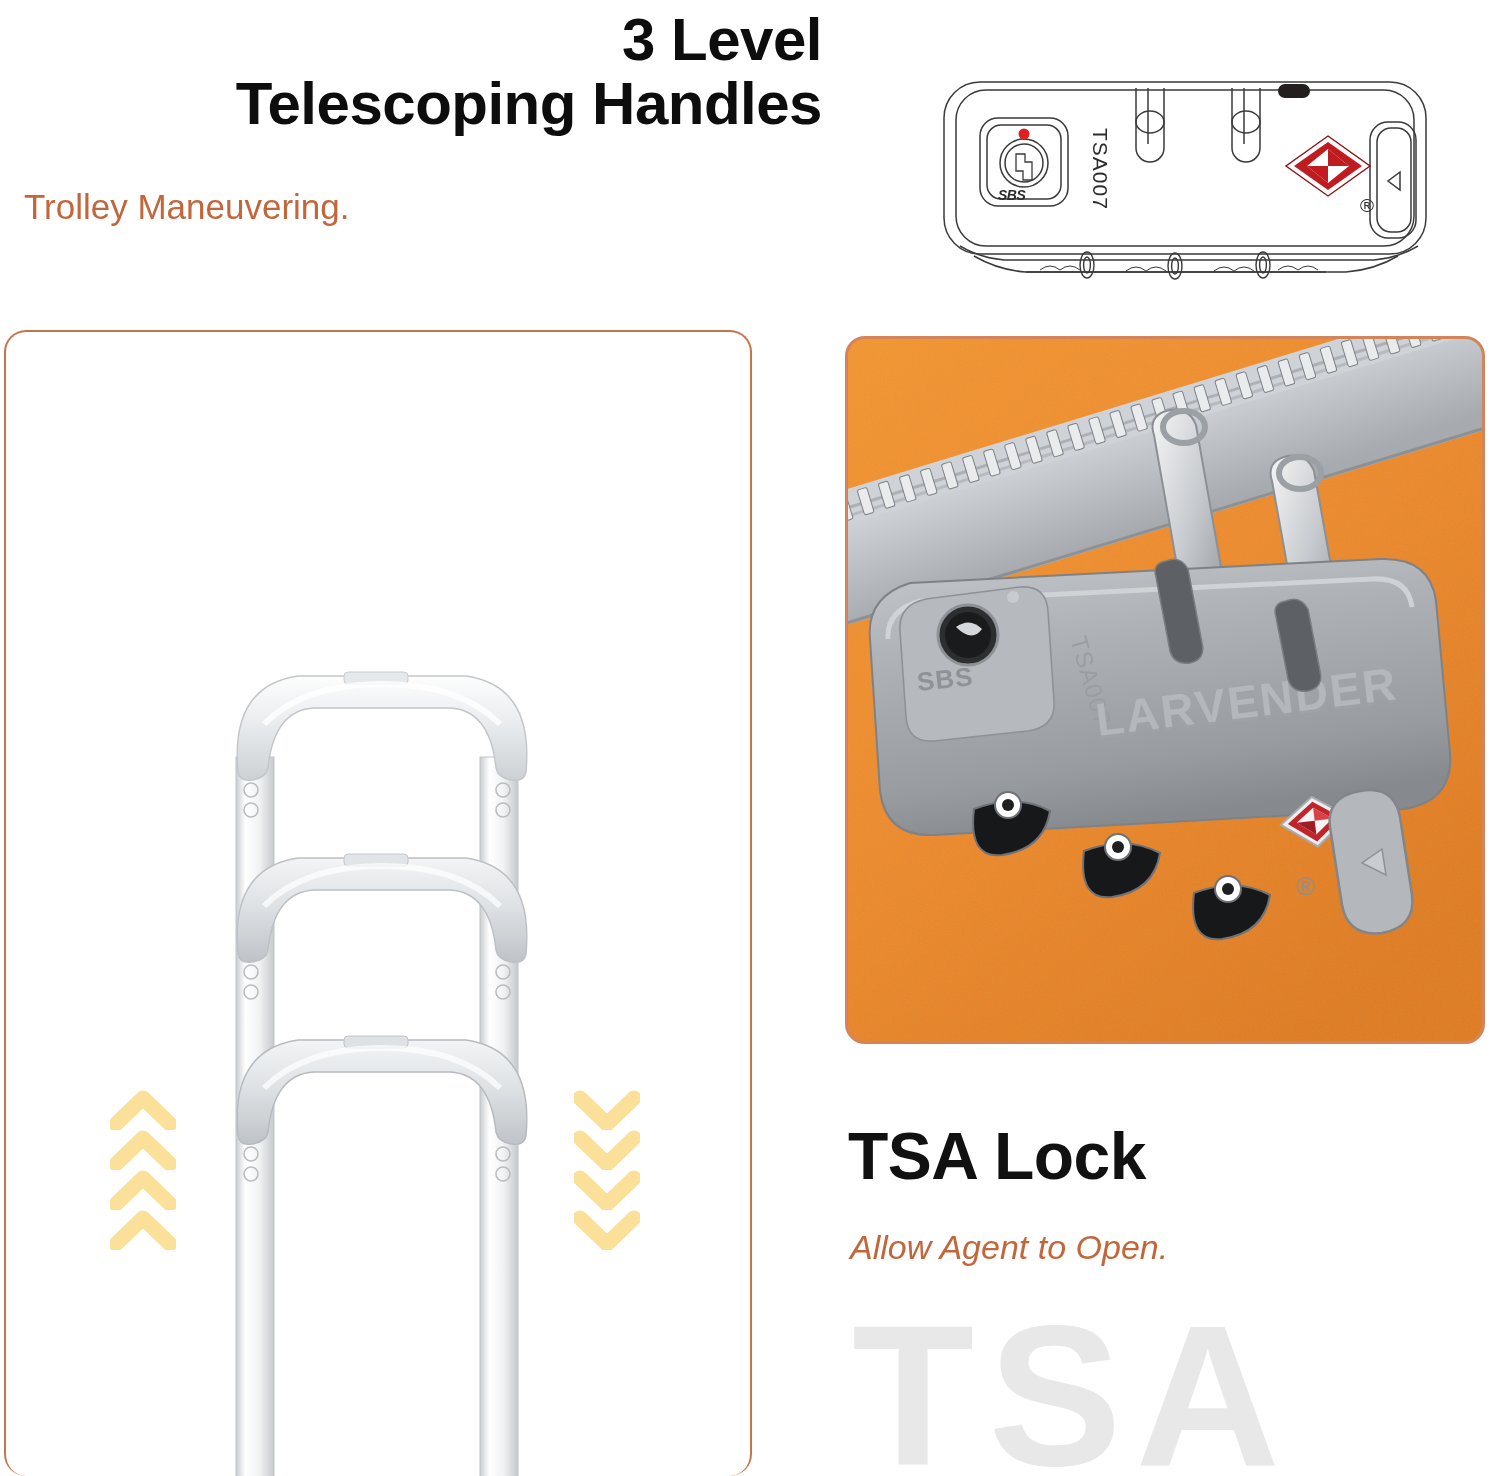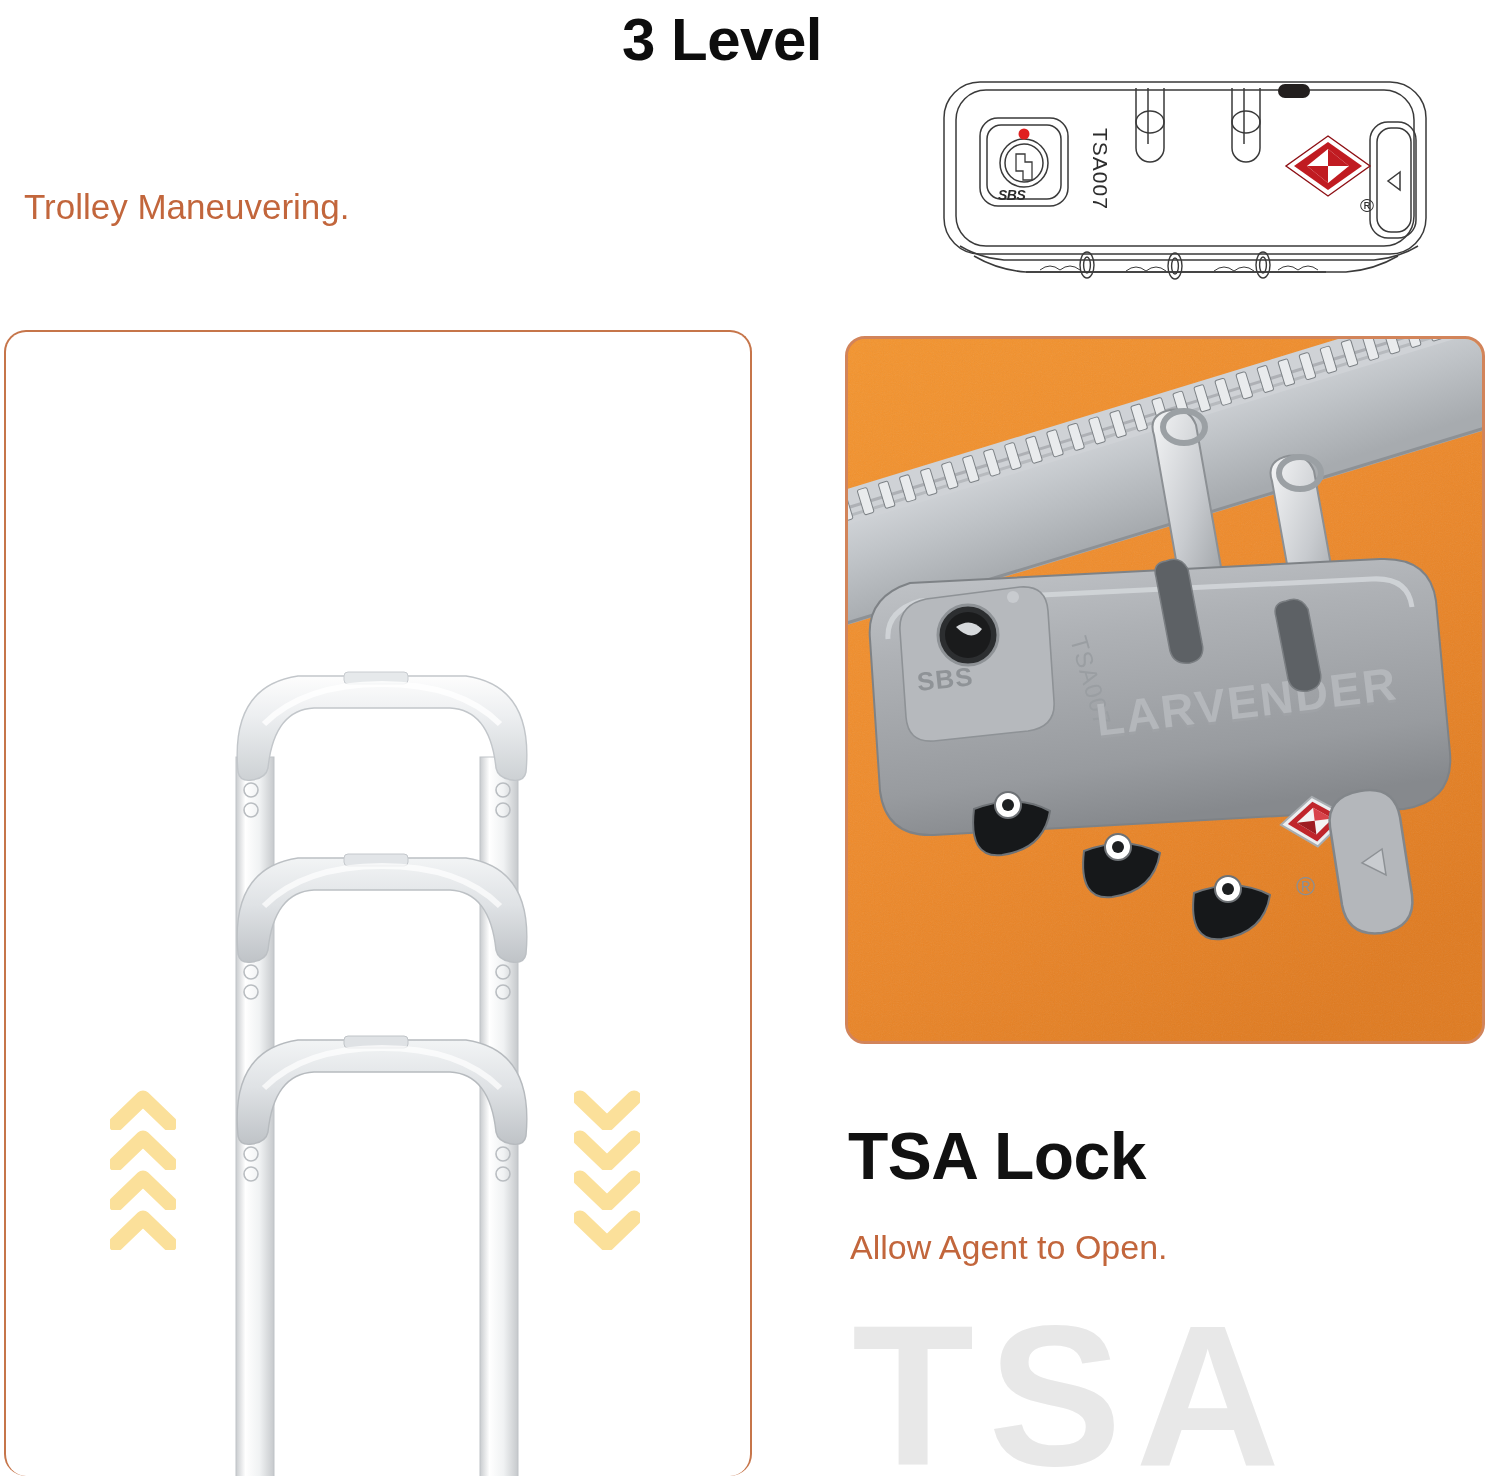--- a/index.html
+++ b/index.html
@@ -43,35 +43,36 @@
     position:absolute; left:845px; top:336px; width:640px; height:708px;
     border:3px solid #D2845A; border-radius:20px; overflow:hidden; background:#EE8A30;
   }
 
   .tsa-title {
     position:absolute; left:848px; top:1118px;
     font-size:66px; font-weight:bold; color:#111; letter-spacing:-0.5px;
   }
   .tsa-sub {
     position:absolute; left:850px; top:1228px;
-    font-size:34px; color:#C2663C;
+    font-size:34px; color:#C2663C;font-style:italic;
   }
   .watermark {
     position:absolute; left:852px; top:1296px;
     font-size:200px; font-weight:bold; color:#E8E8E8;
     letter-spacing:14px; line-height:1; white-space:nowrap; user-select:none;
   }
 </style>
 </head>
 <body>
 
 <div id="page">
 
   <div class="headline">
     <span>3 Level</span>
+    <span class="l2">Telescoping Handles</span>
   </div>
 
   <div class="subhead">
     <div>Trolley Maneuvering.</div>
   </div>
 
   <div class="lockdraw">
     <svg width="510" height="240" viewBox="0 0 510 240" xmlns="http://www.w3.org/2000/svg">
       <g fill="none" stroke="#3a3a3a" stroke-width="1.5">
 

